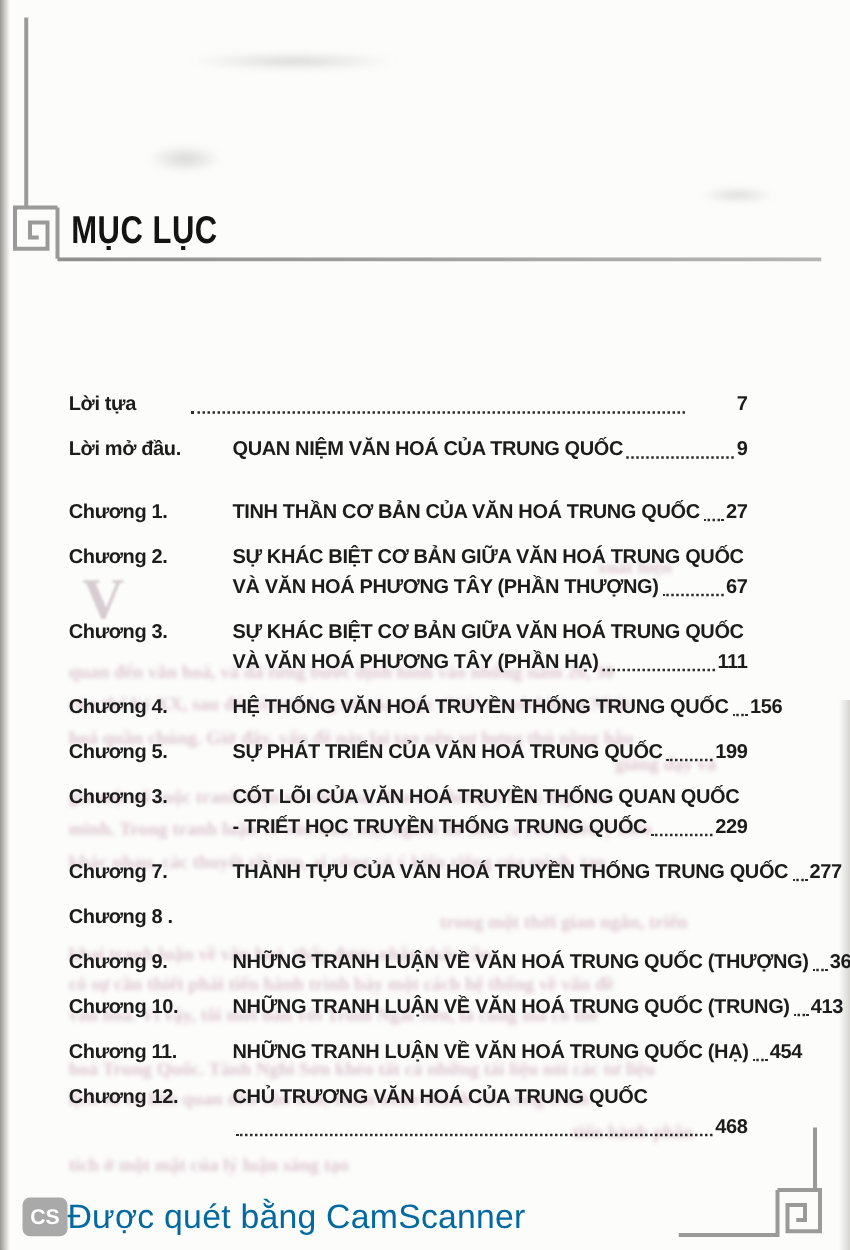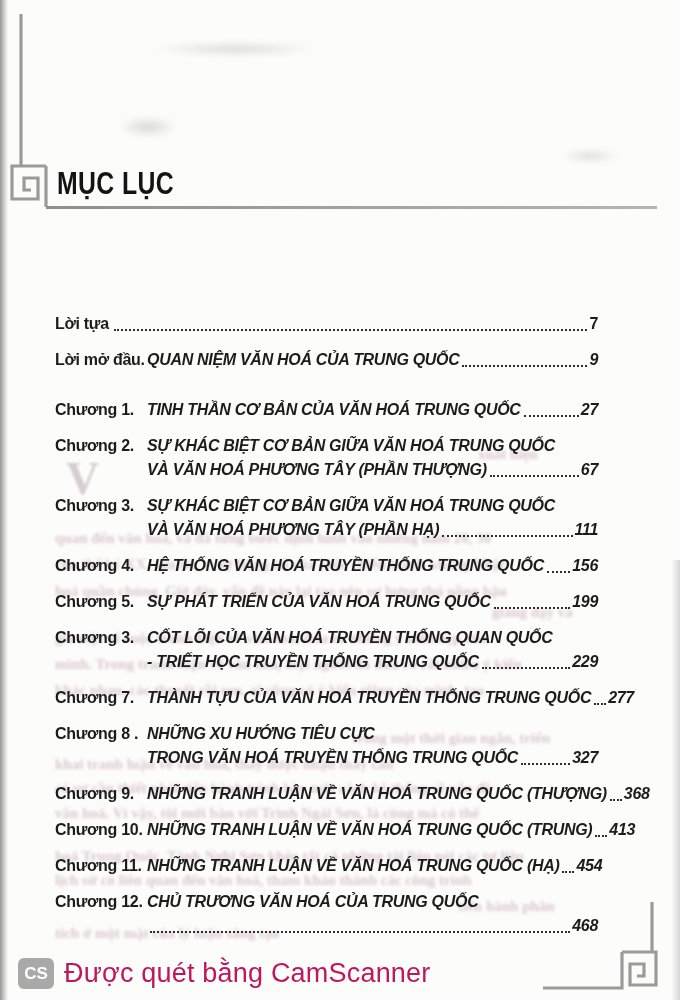--- a/index.html
+++ b/index.html
@@ -32,36 +32,36 @@
     position:absolute;font-family:"Liberation Serif",serif;font-size:15px;
     color:#bd93a6;opacity:.5;filter:blur(1.5px);white-space:nowrap;font-weight:bold;
   }
   .bleed-dropcap{
     position:absolute;left:66px;top:452px;font-family:"Liberation Serif",serif;
     font-size:46px;color:#b7a7b0;opacity:.55;filter:blur(1px);font-weight:bold;
   }
   
   .toc{position:absolute;left:55px;top:312px;width:543px;color:#1c1c1c;}
   .toc-row{display:flex;align-items:flex-start;margin-bottom:12px;
-    font-size:16px;font-weight:bold;letter-spacing:-.3px;line-height:24px;}
+    font-size:16px;font-weight:bold;letter-spacing:-.3px;line-height:24px;gap:39px;}
   .toc-row.gap{margin-top:26px;}
   .toc-prefix{flex:0 0 92px;white-space:nowrap;}
   .toc-prefix.inline{flex:0 0 auto;margin-right:2px;}
   .toc-body{flex:1 1 auto;min-width:0;}
-  .toc-line{display:flex;font-style:italic;}
+  .toc-line{display:flex;}
   .toc-text{white-space:nowrap;}
   .leader{flex:1 1 auto;min-width:12px;border-bottom:2.4px dotted #2d2d2d;
     margin:0 2px 5px 3px;align-self:flex-end;}
   .toc-page{white-space:nowrap;}
   
   .watermark{position:absolute;left:18px;top:958px;display:flex;align-items:flex-start;}
   .cs-logo{width:36px;height:31px;border-radius:6px;background:#a9a9a9;
     display:flex;align-items:center;justify-content:center;
     color:#fff;font-weight:bold;font-size:17px;letter-spacing:0;}
-  .wm-text{margin-left:10px;font-size:27px;color:#be185d;letter-spacing:.2px;}
+  .wm-text{font-size:27px;color:#0369a1;letter-spacing:.2px;}
 </style>
 </head>
 <body>
 
 <div class="page">
 
   <div class="edge-left"></div>
   <div class="edge-right"></div>
   <div class="smudge" style="left:150px;top:42px;width:170px;height:14px;"></div>
   <div class="smudge" style="left:118px;top:116px;width:60px;height:22px;"></div>
@@ -196,30 +196,20 @@
         <div class="toc-body">
           <div class="toc-line">
             <span class="toc-text">THÀNH TỰU CỦA VĂN HOÁ TRUYỀN THỐNG TRUNG QUỐC</span>
             <span class="leader"></span>
             <span class="toc-page">277</span>
           </div>
         </div>
       </div>
       <div class="toc-row">
         <span class="toc-prefix">Chương 8 .</span>
-        <div class="toc-body">
-          <div class="toc-line">
-            <span class="toc-text">NHỮNG XU HƯỚNG TIÊU CỰC</span>
-          </div>
-          <div class="toc-line">
-            <span class="toc-text">TRONG VĂN HOÁ TRUYỀN THỐNG TRUNG QUỐC</span>
-            <span class="leader"></span>
-            <span class="toc-page">327</span>
-          </div>
-        </div>
       </div>
       <div class="toc-row">
         <span class="toc-prefix">Chương 9.</span>
         <div class="toc-body">
           <div class="toc-line">
             <span class="toc-text">NHỮNG TRANH LUẬN VỀ VĂN HOÁ TRUNG QUỐC (THƯỢNG)</span>
             <span class="leader"></span>
             <span class="toc-page">368</span>
           </div>
         </div>

